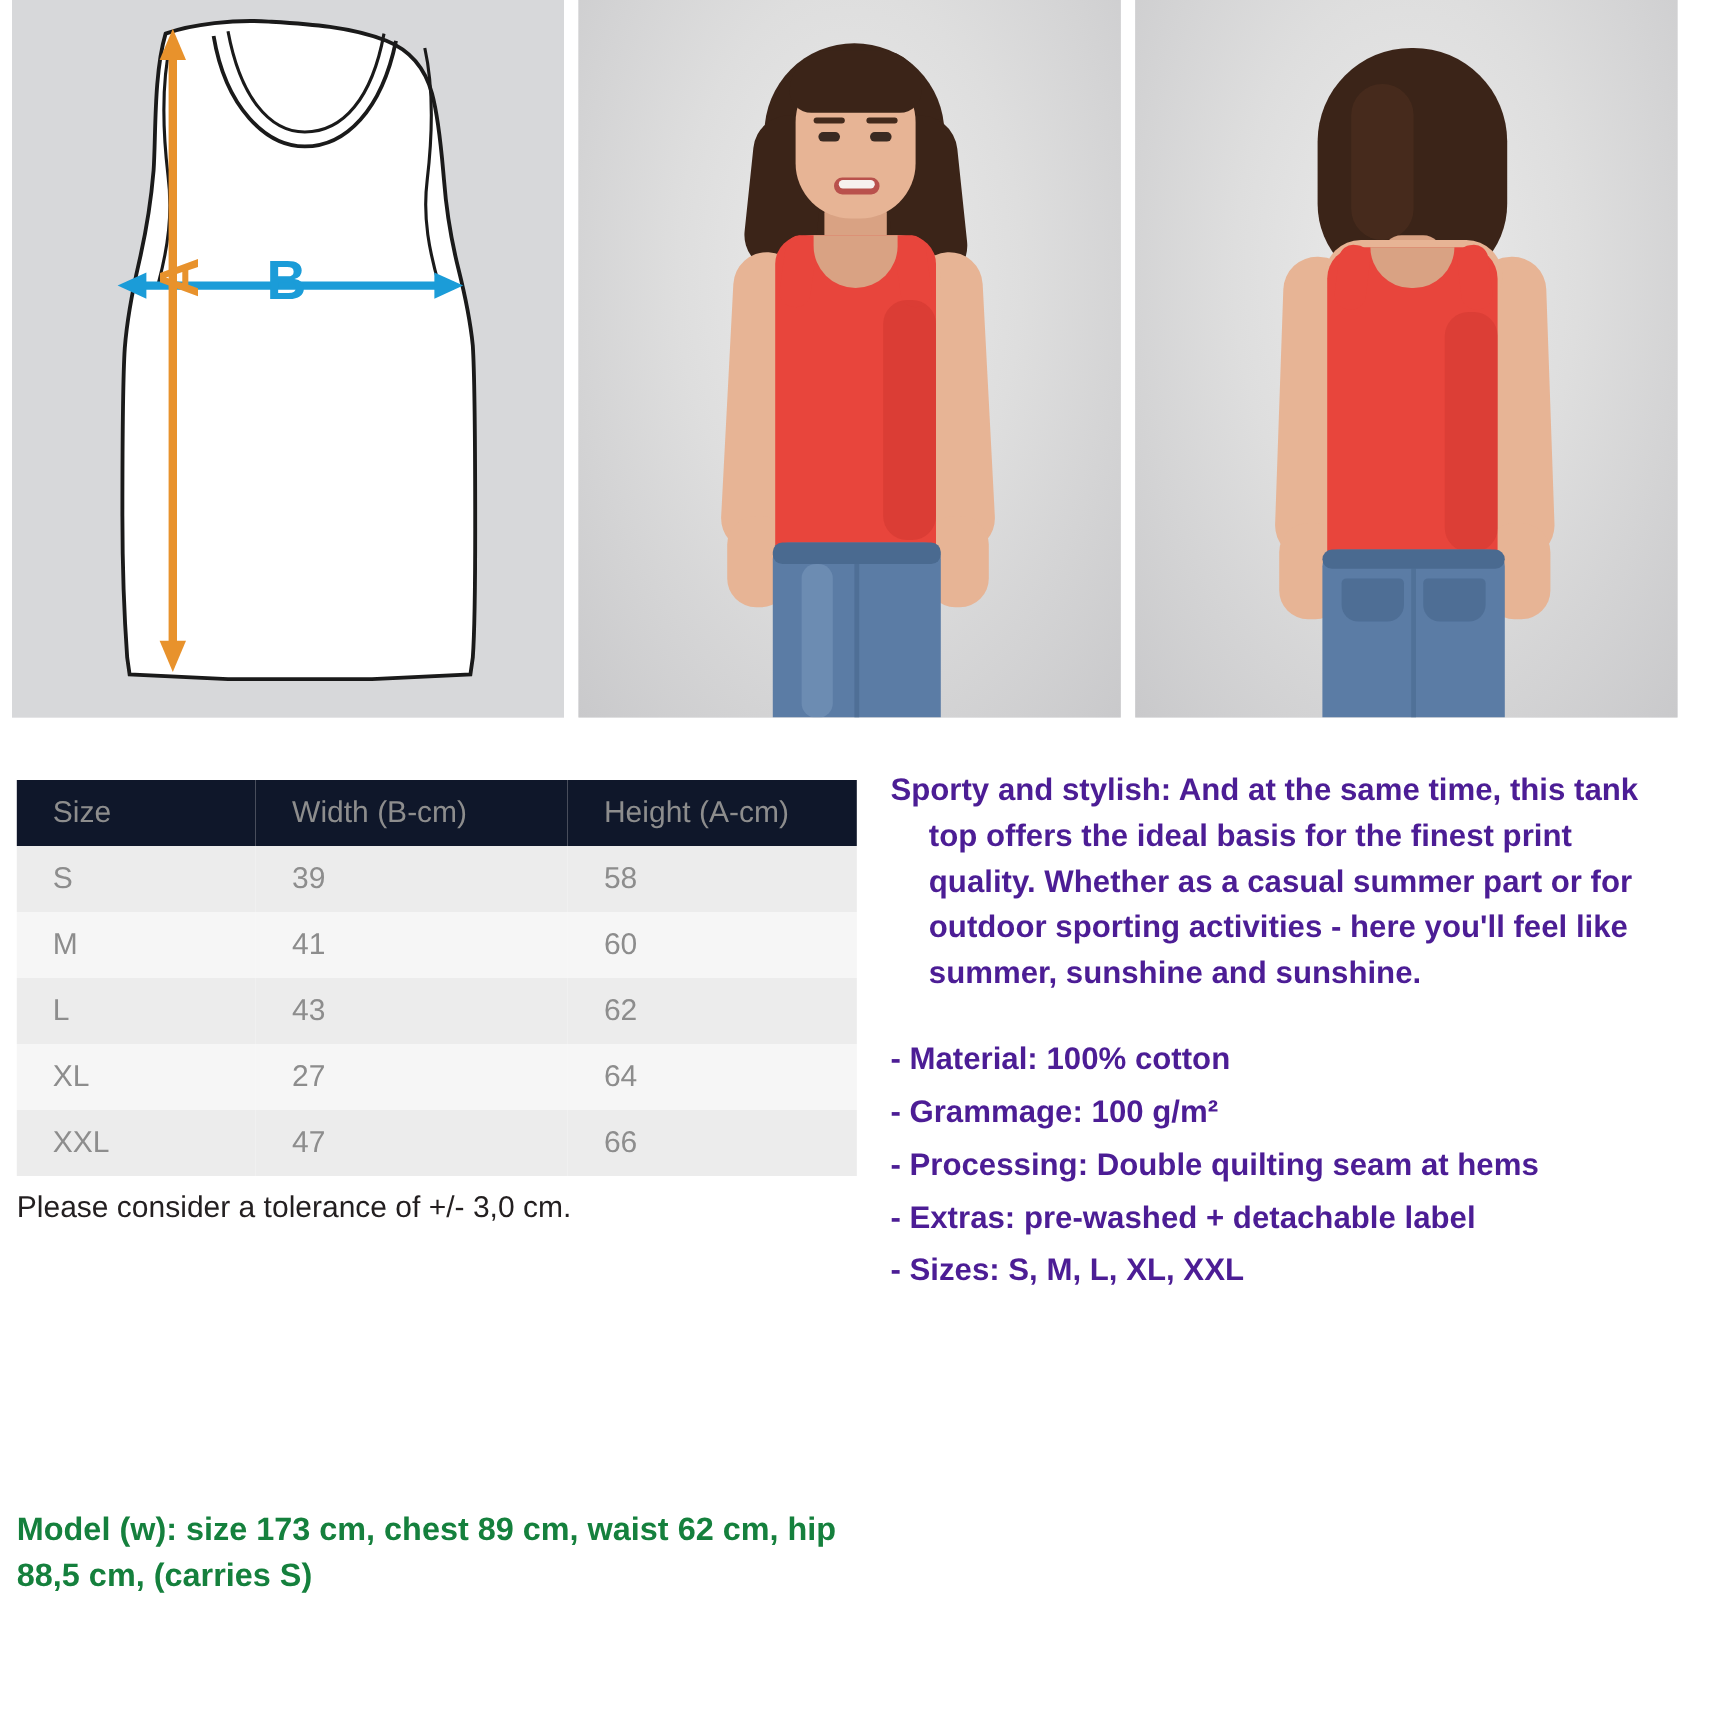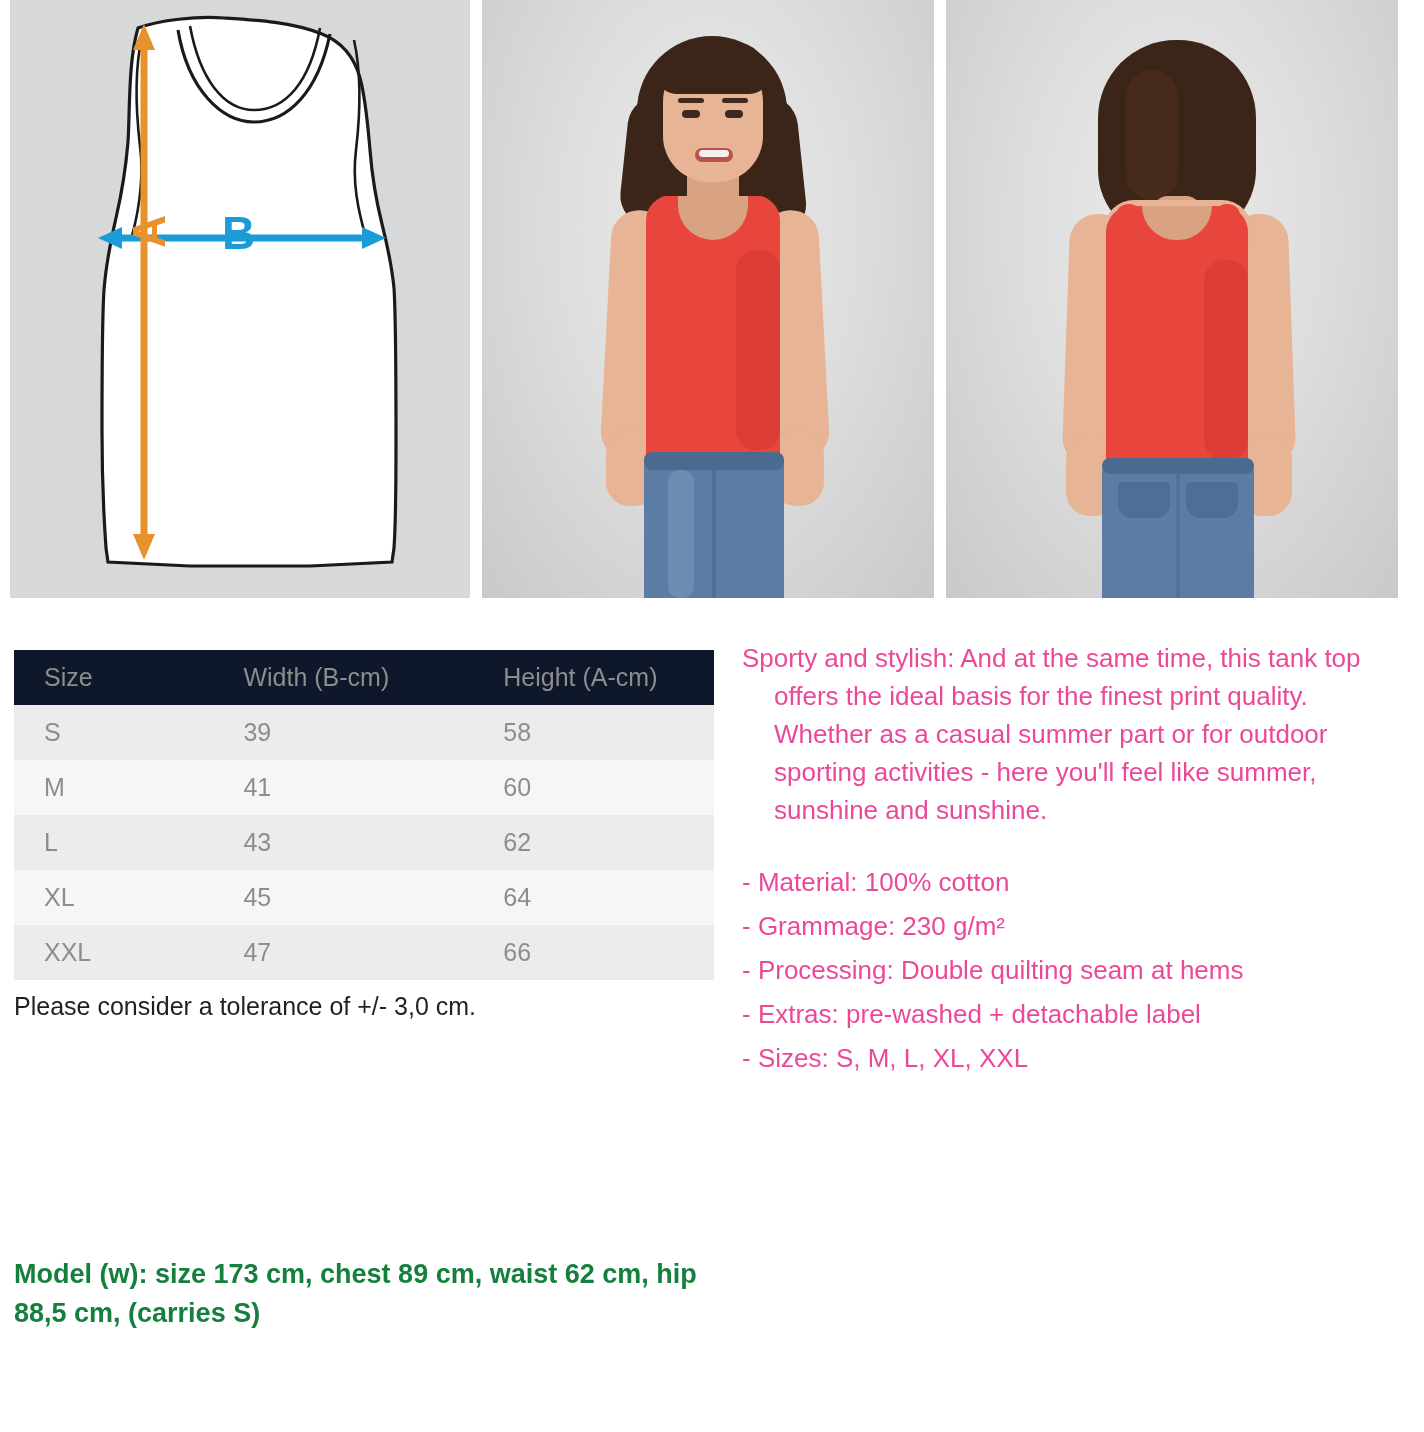--- a/index.html
+++ b/index.html
@@ -105,21 +105,22 @@
     color: #15803d;
   }
 
   
   .desc {
     position: absolute;
     left: 742px; top: 42px;
     width: 660px;
     font-size: 26px;
     line-height: 1.46;
-    color: #ec4899;
+    color: #4c1d95;
+    font-weight: bold;
   }
   .desc-intro {
     text-indent: 0;
     padding-left: 32px;
     text-indent: -32px;
     margin: 0 0 34px 0;
   }
   .spec-line {
     margin: 0 0 6px 0;
     padding-left: 32px;
@@ -253,36 +254,36 @@
         <td>41</td>
         <td>60</td>
       </tr>
       <tr>
         <td>L</td>
         <td>43</td>
         <td>62</td>
       </tr>
       <tr>
         <td>XL</td>
-        <td>45</td>
+        <td>27</td>
         <td>64</td>
       </tr>
       <tr>
         <td>XXL</td>
         <td>47</td>
         <td>66</td>
       </tr>
     </tbody>
   </table>
 
   <div class="tolerance">Please consider a tolerance of +/- 3,0 cm.</div>
 
   <div class="model-note">Model (w): size 173 cm, chest 89 cm, waist 62 cm, hip 88,5 cm, (carries S)</div>
 
   <div class="desc">
     <p class="desc-intro">Sporty and stylish: And at the same time, this tank top offers the ideal basis for the finest print quality. Whether as a casual summer part or for outdoor sporting activities - here you'll feel like summer, sunshine and sunshine.</p>
     <p class="spec-line">- Material: 100% cotton</p>
-    <p class="spec-line">- Grammage: 230 g/m²</p>
+    <p class="spec-line">- Grammage: 100 g/m²</p>
     <p class="spec-line">- Processing: Double quilting seam at hems</p>
     <p class="spec-line">- Extras: pre-washed + detachable label</p>
     <p class="spec-line">- Sizes:  S, M, L, XL, XXL</p>
   </div>
 </div>
 
 </body></html>

